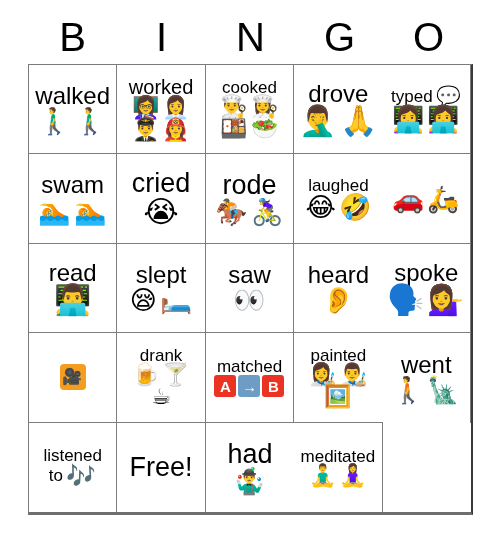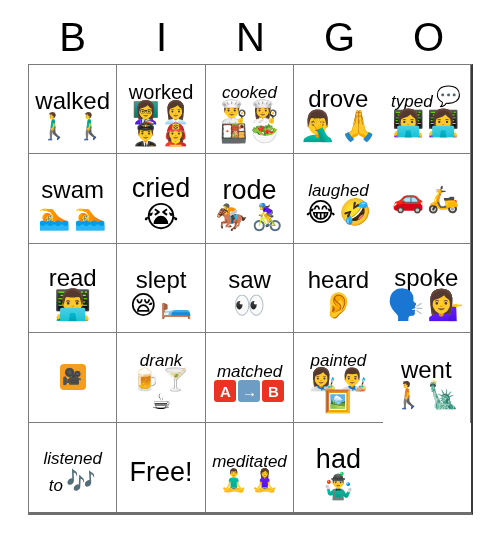--- a/index.html
+++ b/index.html
@@ -75,26 +75,25 @@
   .cell.lastcol { border-right: none; }
   .cell.lastrow { border-bottom: none; }
 
   .cell-word {
     display: block;
     text-align: center;
     line-height: 1.02;
     white-space: nowrap;
     font-family: "Liberation Sans", sans-serif;
     color: #000;
-    margin-top: 10px;
   }
   .cell-word.w-xl { font-size: 27px; }
   .cell-word.w-lg { font-size: 24px; }
   .cell-word.w-md { font-size: 20px; text-align: center; }
-  .cell-word.w-sm { font-size: 17px; font-style: italic; }
+  .cell-word.w-sm { font-size: 17px; }
 
   .word-line {
     display: flex;
     align-items: center;
     justify-content: center;
     gap: 4px;
     white-space: nowrap;
   }
 
   .emoji-row {
@@ -383,32 +382,32 @@
         <div class="word-line">
           <span class="cell-word w-sm">to</span>
           <span class="inline-emoji" style="font-size: 24px;">🎶</span>
         </div>
       </div>
       <div class="cell lastrow">
         <div class="word-line">
           <span class="cell-word w-xl">Free!</span>
         </div>
       </div>
+      <div class="cell lastcol lastrow">
+        <div class="word-line">
+          <span class="cell-word w-xl">had</span>
+        </div>
+        <div class="emoji-row">
+          <span class="e-md" style="font-family: &quot;DejaVu Sans&quot;, sans-serif; line-height: 1;">🤹‍♂️</span>
+        </div>
+      </div>
       <div class="cell lastrow">
         <div class="word-line">
           <span class="cell-word w-sm">meditated</span>
         </div>
         <div class="emoji-row">
           <span class="e-sm" style="font-family: &quot;DejaVu Sans&quot;, sans-serif; line-height: 1;">🧘‍♂️</span>
           <span class="e-sm" style="font-family: &quot;DejaVu Sans&quot;, sans-serif; line-height: 1;">🧘‍♀️</span>
         </div>
       </div>
-      <div class="cell lastcol lastrow">
-        <div class="word-line">
-          <span class="cell-word w-xl">had</span>
-        </div>
-        <div class="emoji-row">
-          <span class="e-md" style="font-family: &quot;DejaVu Sans&quot;, sans-serif; line-height: 1;">🤹‍♂️</span>
-        </div>
-      </div>
     </div>
 
 </div>
 
 </body></html>

